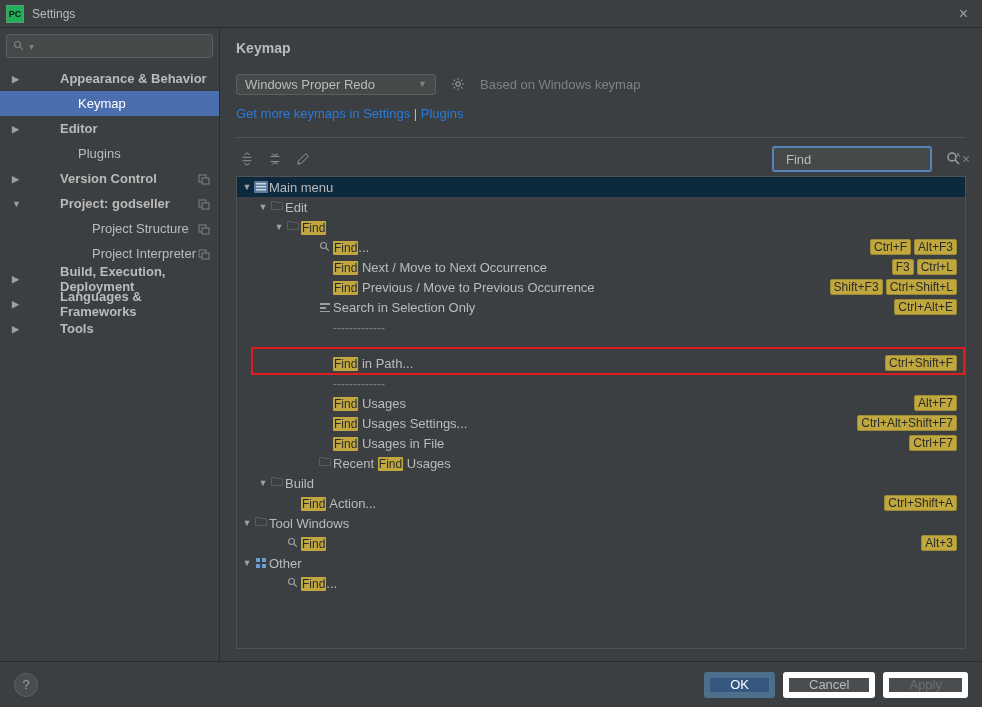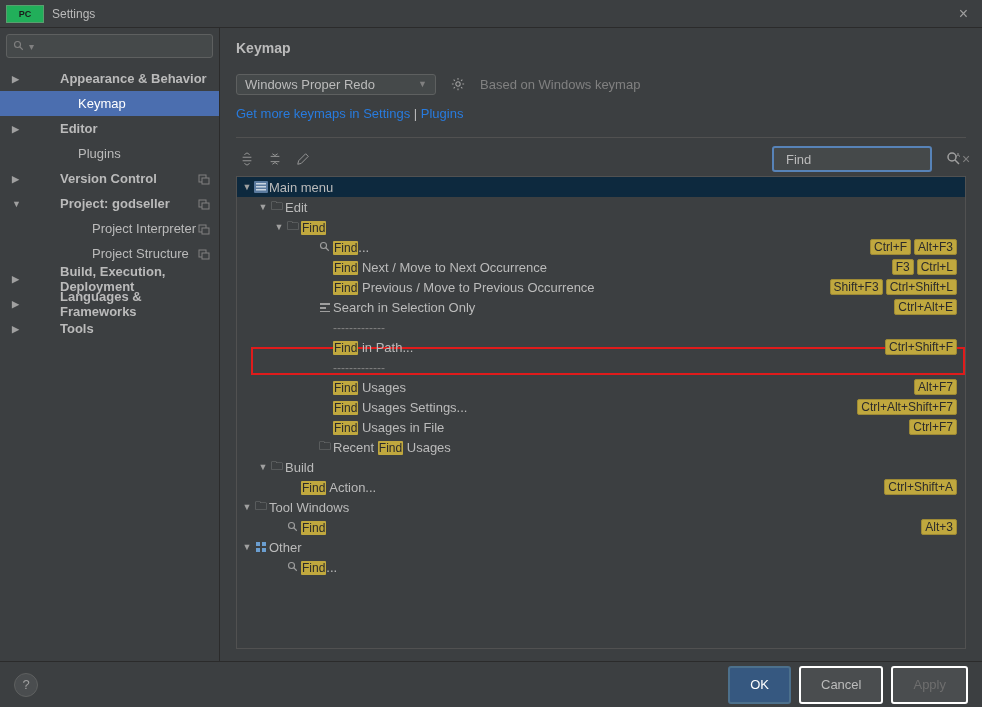--- a/index.html
+++ b/index.html
@@ -1,19 +1,19 @@
 <!DOCTYPE html>
 <html><head>
 <meta charset="utf-8">
 <style>
 * { margin: 0; padding: 0; box-sizing: border-box; font-family: "Segoe UI", Arial, sans-serif; }
 body { background: #3c3f41; color: #bbbbbb; font-size: 13px; width: 982px; height: 707px; display: flex; flex-direction: column; overflow: hidden; }
 
 .titlebar { height: 28px; background: #3c3f41; display: flex; align-items: center; padding: 0 6px; border-bottom: 1px solid #2b2b2b; }
-.app-icon { width: 38px; height: 18px; background: #21af5a; border: 1px solid #5a9e6f; display: flex; align-items: center; justify-content: center; color: #1a1a1a; font-size: 9px; font-weight: bold; margin-right: 8px; }
+.app-icon { width: 18px; height: 18px; background: #21af5a; border: 1px solid #5a9e6f; display: flex; align-items: center; justify-content: center; color: #1a1a1a; font-size: 9px; font-weight: bold; margin-right: 8px; }
 .titlebar-title { font-size: 12px; color: #bbbbbb; flex: 1; }
 .close-x { color: #a0a0a0; font-size: 16px; padding: 0 8px; cursor: pointer; }
 
 .main { flex: 1; display: flex; overflow: hidden; }
 .sidebar { width: 220px; background: #3c3f41; display: flex; flex-direction: column; border-right: 1px solid #2b2b2b; }
 .sidebar-search { margin: 6px; height: 24px; background: #45494a; border: 1px solid #5e6060; border-radius: 3px; display: flex; align-items: center; padding: 0 6px; color: #808080; }
 .sidebar-search svg { width: 12px; height: 12px; margin-right: 4px; }
 .sidebar-tree { flex: 1; padding-top: 2px; }
 .tree-item { display: flex; align-items: center; height: 25px; padding-left: 12px; cursor: pointer; }
 .tree-item.selected { background: #4b6eaf; color: #ffffff; }
@@ -54,21 +54,21 @@
 .hl { background: #c0a83e; color: #2b2b2b; padding: 0 1px; border-radius: 1px; font-size: 12px; }
 .sc-badge { background: #c0a83e; color: #2b2b2b; padding: 0 3px; border-radius: 2px; font-size: 12px; border: 1px solid #9e8a35; }
 .sep-dots { color: #808080; font-size: 12px; }
 .folder-ico { color: #9e9e9e; font-size: 12px; }
 
 .red-box { position: absolute; border: 2px solid #e01b1b; pointer-events: none; }
 
 .footer { height: 46px; display: flex; align-items: center; padding: 0 14px; gap: 8px; border-top: 1px solid #2b2b2b; }
 .footer .help-btn { width: 24px; height: 24px; border-radius: 12px; background: #4a4d4f; color: #a0a0a0; display: flex; align-items: center; justify-content: center; cursor: pointer; border: 1px solid #5e6060; }
 .footer .spacer { flex: 1; }
-.footer .btn { height: 38px; padding: 0 20px; background: #4a4d4f; border: 2px solid #ffffff; border-radius: 3px; color: #bbbbbb; display: flex; align-items: center; cursor: pointer; }
+.footer .btn { height: 26px; padding: 0 20px; background: #4a4d4f; border: 6px solid #ffffff; border-radius: 3px; color: #bbbbbb; display: flex; align-items: center; cursor: pointer; }
 .footer .btn.primary { background: #365880; border-color: #4c708c; color: #ffffff; }
 .footer .btn.disabled { color: #6e6e6e; text-align: right; }
 </style>
 </head>
 <body>
 
 <div class="titlebar">
   <div class="app-icon">PC</div>
   <div class="titlebar-title">Settings</div>
   <div class="close-x">×</div>
@@ -115,31 +115,31 @@
           <span class="label">Project: godseller</span>
           <span class="badge">
             <svg width="12" height="12" viewBox="0 0 12 12">
               <rect x="1" y="2" width="7" height="7" fill="none" stroke="#808080"></rect>
               <rect x="4" y="5" width="7" height="6" fill="#3c3f41" stroke="#808080"></rect>
             </svg>
           </span>
         </div>
         <div class="tree-item level2">
           <span class="caret"></span>
-          <span class="label">Project Interpreter</span>
+          <span class="label">Project Structure</span>
           <span class="badge">
             <svg width="12" height="12" viewBox="0 0 12 12">
               <rect x="1" y="2" width="7" height="7" fill="none" stroke="#808080"></rect>
               <rect x="4" y="5" width="7" height="6" fill="#3c3f41" stroke="#808080"></rect>
             </svg>
           </span>
         </div>
         <div class="tree-item level2">
           <span class="caret"></span>
-          <span class="label">Project Structure</span>
+          <span class="label">Project Interpreter</span>
           <span class="badge">
             <svg width="12" height="12" viewBox="0 0 12 12">
               <rect x="1" y="2" width="7" height="7" fill="none" stroke="#808080"></rect>
               <rect x="4" y="5" width="7" height="6" fill="#3c3f41" stroke="#808080"></rect>
             </svg>
           </span>
         </div>
         <div class="tree-item bold">
           <span class="caret">▶</span>
           <span class="label">Build, Execution, Deployment</span>
@@ -278,21 +278,21 @@
           </span>
           <span class="text">Search in Selection Only</span>
           <span class="shortcuts">
             <span class="sc-badge">Ctrl+Alt+E</span>
           </span>
         </div>
         <div class="kt-row" style="padding-left: 84px;">
           <span class="caret2"></span>
           <span class="text"><span class="sep-dots">-------------</span></span>
         </div>
-        <div class="kt-row" style="padding-left: 84px;">
+        <div class="kt-row" style="padding-left: 84px; margin-top: 16px;">
           <span class="caret2"></span>
           <span class="text"><span class="hl">Find</span> in Path...</span>
           <span class="shortcuts">
             <span class="sc-badge">Ctrl+Shift+F</span>
           </span>
         </div>
         <div class="kt-row" style="padding-left: 84px;">
           <span class="caret2"></span>
           <span class="text"><span class="sep-dots">-------------</span></span>
         </div>

